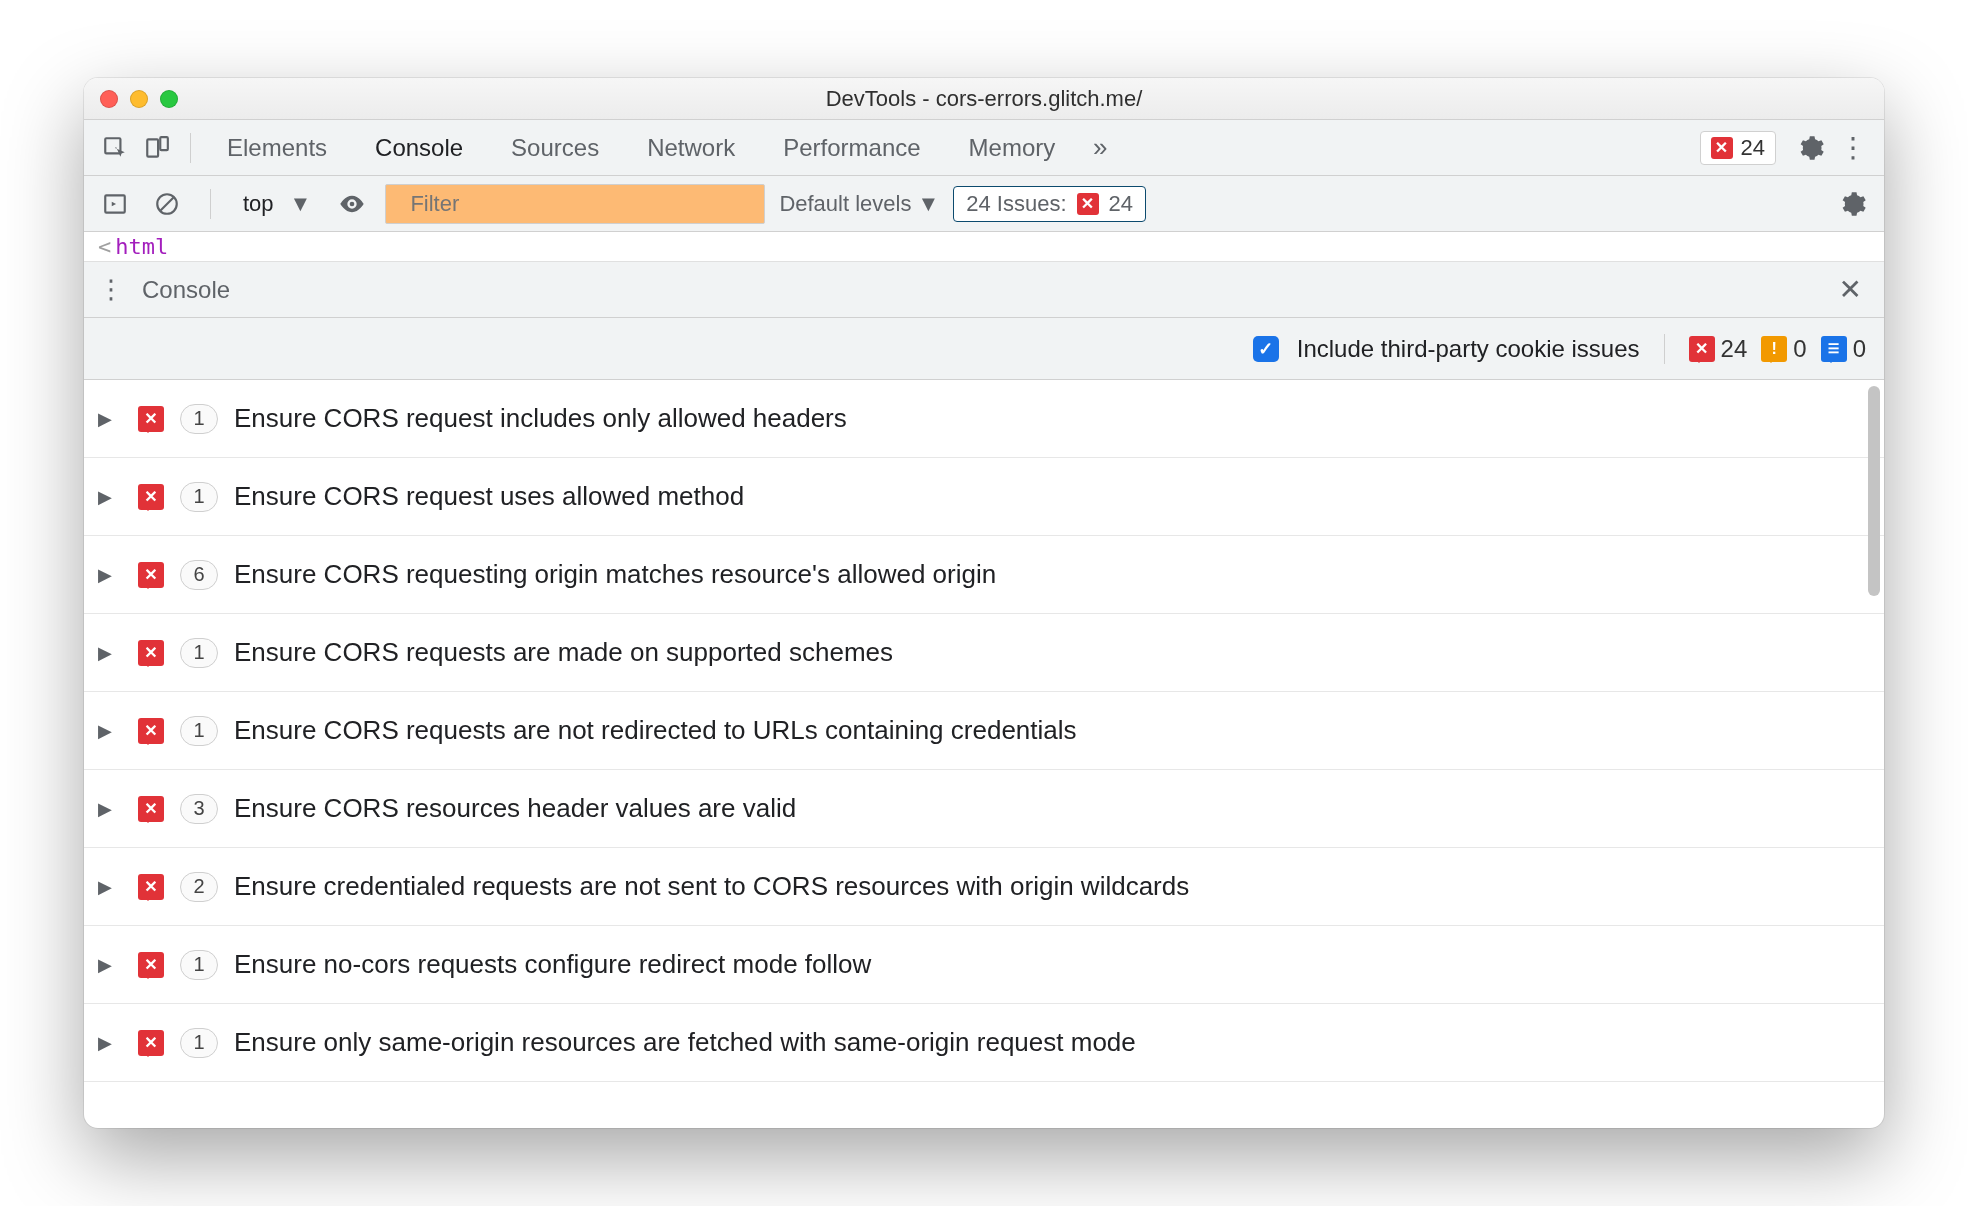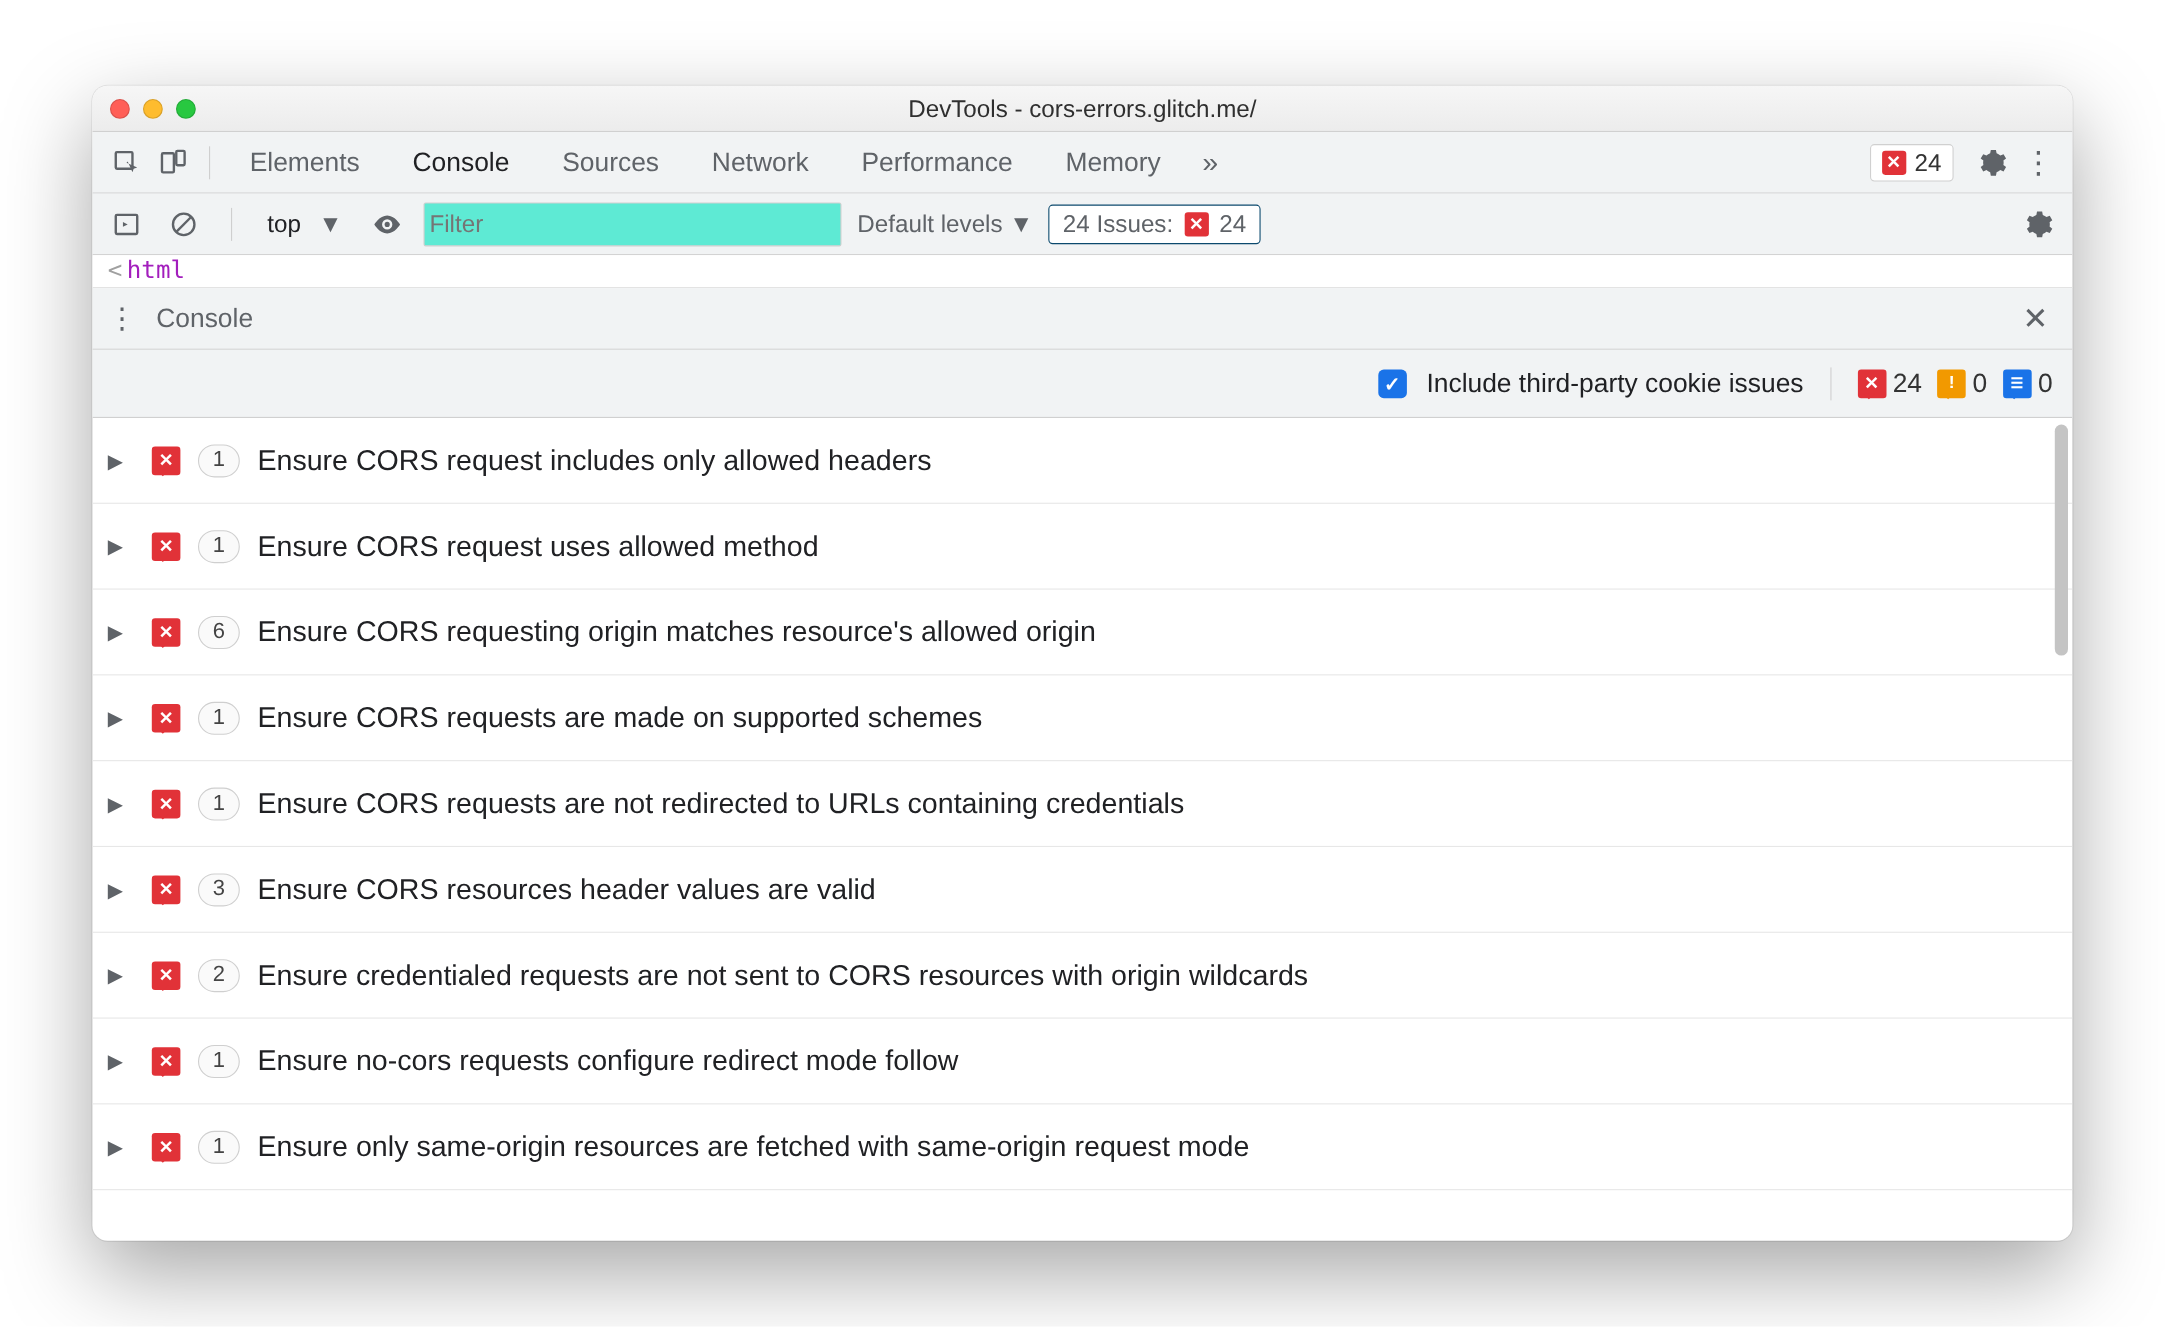--- a/index.html
+++ b/index.html
@@ -106,22 +106,22 @@
   .filterbar {
     height:56px;
     border-bottom:1px solid #d0d0d0;
     background:#f1f3f4;
     display:flex;align-items:center;padding:0 12px;gap:14px;font-size:22px;color:#5f6368;
   }
   .filterbar .selbox {
     display:flex;align-items:center;gap:16px;background:transparent;padding:4px 8px;color:#202124;
   }
   .filterbar input[type=text]{
-    height:40px;width:380px;border:1px solid #cfcfcf;background:#5eead4;
-    padding:0 4px;font-size:22px;color:#5f6368;border-radius:2px;
+    height:40px;width:380px;border:1px solid #cfcfcf;background:#fdba74;
+    padding:0 24px;font-size:22px;color:#5f6368;border-radius:2px;
   }
   .filterbar .default-levels{display:flex;align-items:center;gap:6px;color:#5f6368;}
   .issuesbox {
     display:flex;align-items:center;gap:10px;border:1px solid #0c4a6e;background:#fff;padding:4px 12px;border-radius:4px;
   }
   
   .codepeek{
     height:30px;background:#fff;display:flex;align-items:center;
     font-family:ui-monospace,Menlo,monospace;font-size:22px;color:#a0a0a0;
     padding:0 14px;border-bottom:1px solid #e0e0e0;

